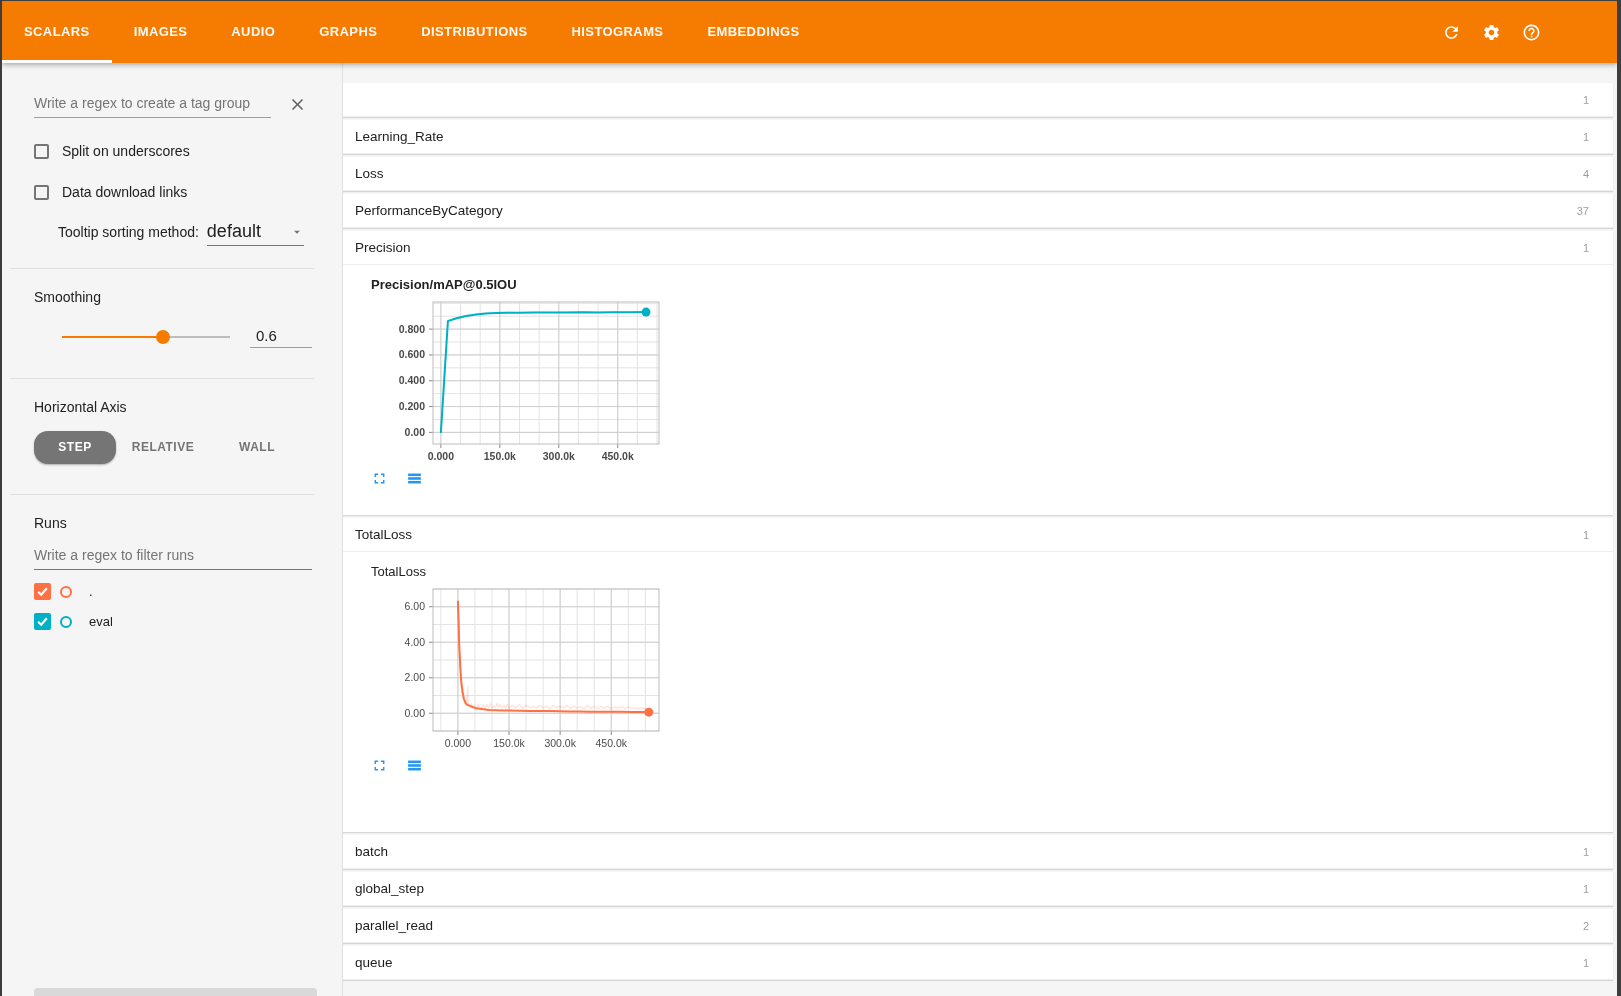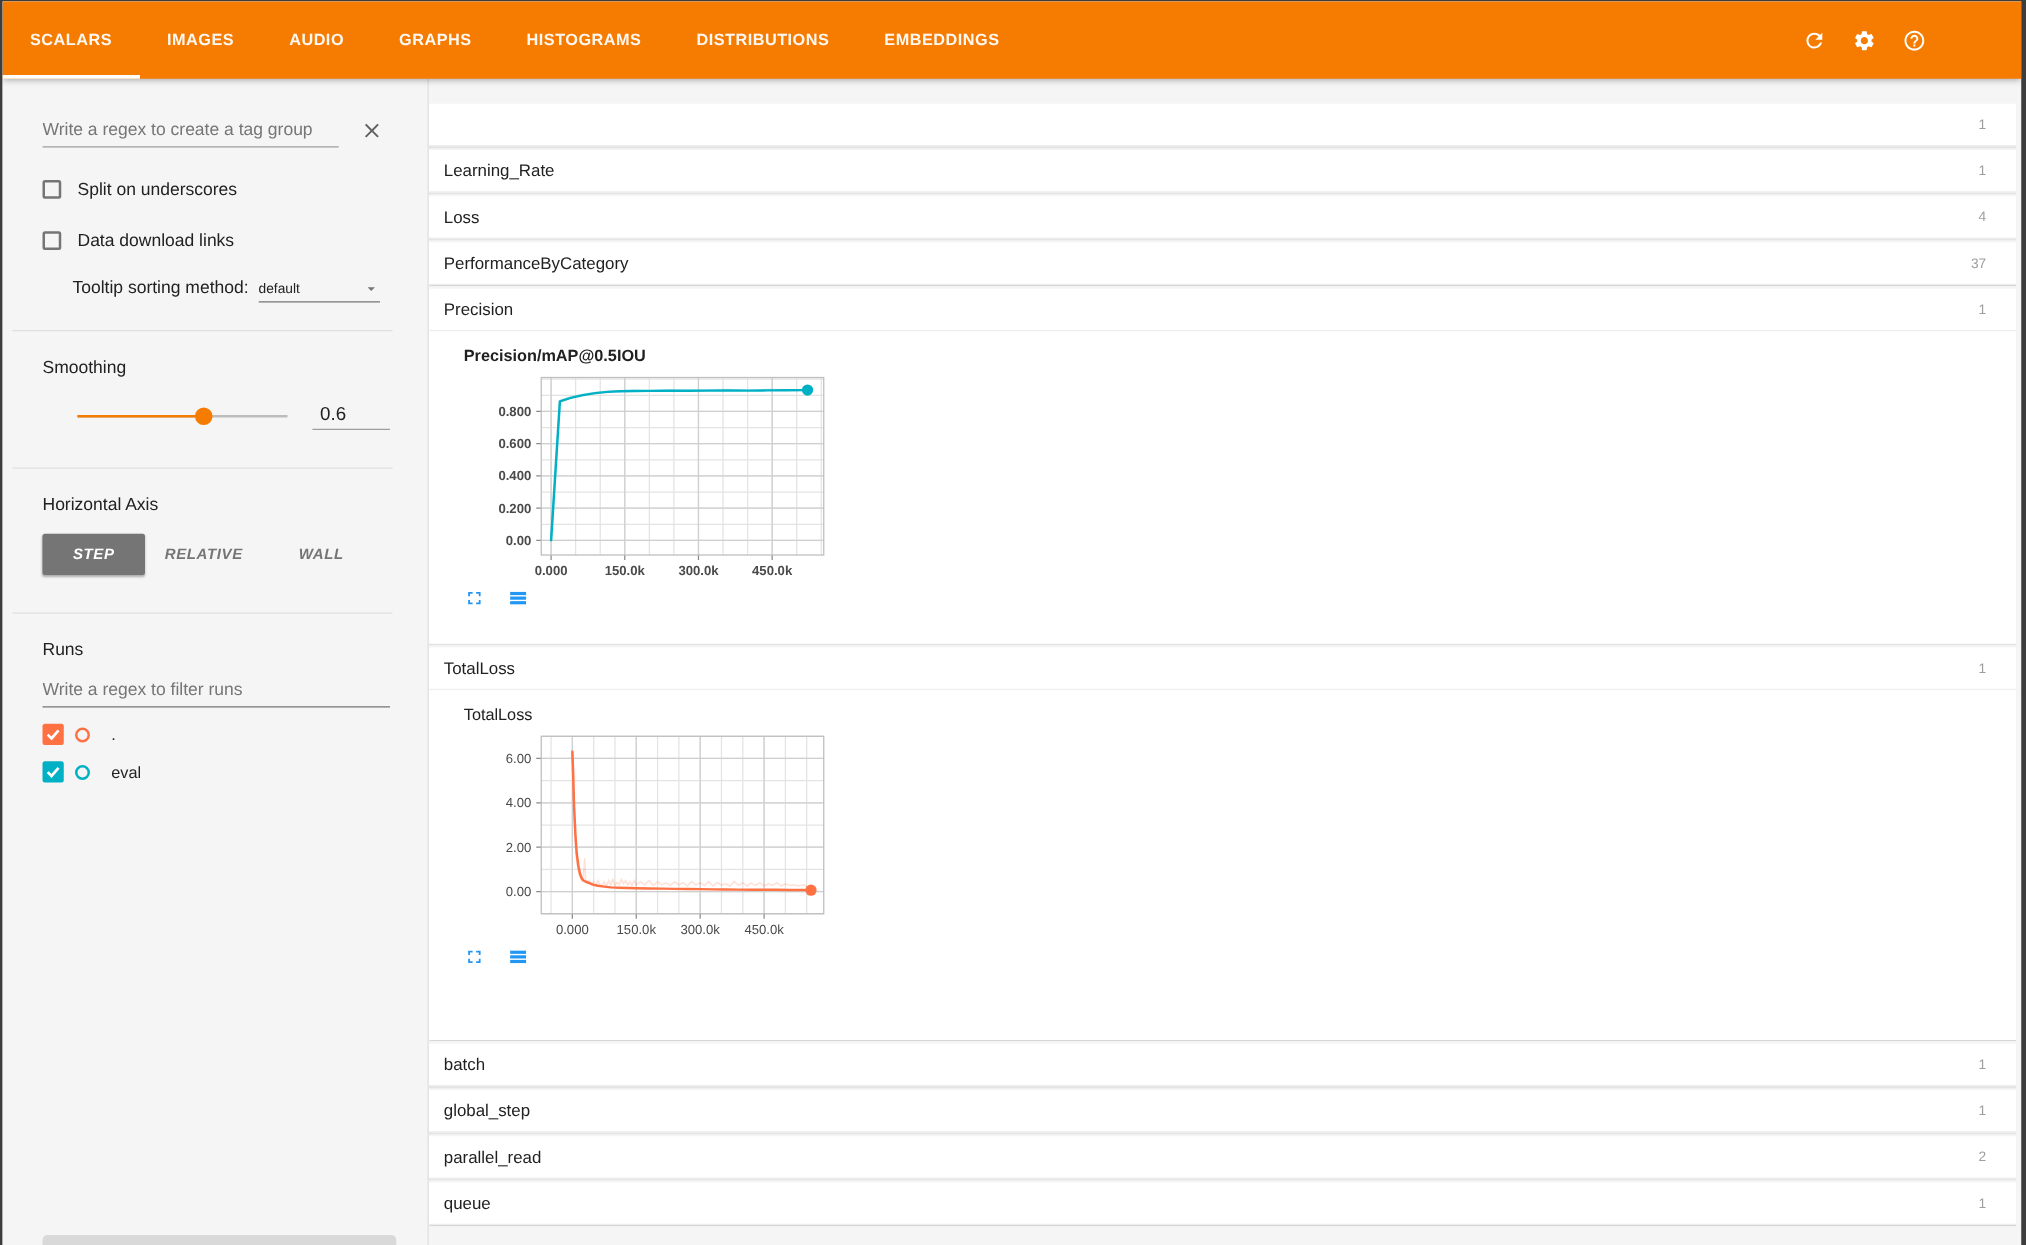--- a/index.html
+++ b/index.html
@@ -60,21 +60,21 @@
   }
   .check-label { font-size:14px; color:#212121; }
 
   .tooltip-row { margin-top:21px; padding-left:56px; display:flex; align-items:baseline; }
   .tooltip-label { font-size:14px; color:#212121; }
   .select-box {
     margin-left:8px; border-bottom:1px solid #757575; min-width:97px;
     display:flex; align-items:center; justify-content:space-between;
     padding-bottom:3px; cursor:pointer; position:relative;
   }
-  .select-value { font-size:11px; color:#212121; }
+  .select-value { font-size:18px; color:#212121; }
   .select-box svg { width:14px; height:14px; fill:#757575; }
 
   .divider { border:none; height:1px; background:#e0e0e0; margin:22px 28px 0 8px; }
 
   .group-label { font-size:14px; color:#212121; margin-top:20px; }
 
   .slider-row { display:flex; align-items:center; margin-top:20px; }
   .slider { position:relative; width:176px; height:14px; margin-left:28px; cursor:pointer; }
   .slider-track { position:absolute; top:6px; left:0; right:0; height:2px; background:#bdbdbd; }
   .slider-fill { position:absolute; top:6px; left:0; height:2px; background:#f57c00; }
@@ -84,21 +84,21 @@
   }
   .slider-value {
     margin-left:20px; width:62px; border:none; outline:none; background:transparent;
     border-bottom:1px solid #9e9e9e; font-size:15px; padding:2px 0 3px 6px;
     font-family:"Liberation Sans", sans-serif; color:#212121;
   }
 
   .axis-buttons { display:flex; margin-top:16px; }
   .axis-btn {
     font-size:12px; letter-spacing:0.5px; padding:0; height:33px; line-height:33px;
-    text-align:center; cursor:pointer; border-radius:2px; font-weight:bold;font-style:italic;
+    text-align:center; cursor:pointer; border-radius:14px; font-weight:bold;
   }
   .axis-btn.active { background:#757575; color:#fff; width:82px; box-shadow:0 1px 2px rgba(0,0,0,0.3); }
   .axis-btn.plain { color:#757575; width:94px; }
 
   .runs-filter { margin-top:12px; }
   .runs-filter .underline-input { width:278px; border-bottom-color:#757575; }
   .run-row { display:flex; align-items:center; margin-top:13px; }
   .run-check { width:17px; height:17px; border-radius:2px; flex:none; cursor:pointer;
     display:flex; align-items:center; justify-content:center; }
   .run-check svg { width:13px; height:13px; }
@@ -132,22 +132,22 @@
 </style>
 </head>
 <body>
 
 <header class="topbar">
   <nav class="tabs">
     <div class="tab active">SCALARS</div>
     <div class="tab">IMAGES</div>
     <div class="tab">AUDIO</div>
     <div class="tab">GRAPHS</div>
+    <div class="tab">DISTRIBUTIONS</div>
     <div class="tab">HISTOGRAMS</div>
-    <div class="tab">DISTRIBUTIONS</div>
     <div class="tab">EMBEDDINGS</div>
   </nav>
   <div class="topbar-icons">
     <svg viewBox="0 0 24 24">
         <path d="M17.65 6.35C16.2 4.9 14.21 4 12 4c-4.42 0-7.99 3.58-7.99 8s3.57 8 7.99 8c3.73 0 6.84-2.55 7.73-6h-2.08c-.82 2.33-3.04 4-5.65 4-3.31 0-6-2.69-6-6s2.69-6 6-6c1.66 0 3.14.69 4.22 1.78L13 11h7V4l-2.35 2.35z"></path>
       </svg>
     <svg viewBox="0 0 24 24">
         <path d="M19.14 12.94c.04-.3.06-.61.06-.94 0-.32-.02-.64-.07-.94l2.03-1.58c.18-.14.23-.41.12-.61l-1.92-3.32c-.12-.22-.37-.29-.59-.22l-2.39.96c-.5-.38-1.03-.7-1.62-.94l-.36-2.54c-.04-.24-.24-.41-.48-.41h-3.84c-.24 0-.43.17-.47.41l-.36 2.54c-.59.24-1.13.57-1.62.94l-2.39-.96c-.22-.08-.47 0-.59.22L2.74 8.87c-.12.21-.08.47.12.61l2.03 1.58c-.05.3-.09.63-.09.94s.02.64.07.94l-2.03 1.58c-.18.14-.23.41-.12.61l1.92 3.32c.12.22.37.29.59.22l2.39-.96c.5.38 1.03.7 1.62.94l.36 2.54c.05.24.24.41.48.41h3.84c.24 0 .44-.17.47-.41l.36-2.54c.59-.24 1.13-.56 1.62-.94l2.39.96c.22.08.47 0 .59-.22l1.92-3.32c.12-.22.07-.47-.12-.61l-2.01-1.58zM12 15.6c-1.98 0-3.6-1.62-3.6-3.6s1.62-3.6 3.6-3.6 3.6 1.62 3.6 3.6-1.62 3.6-3.6 3.6z"></path>
       </svg>
     <svg viewBox="0 0 24 24">

